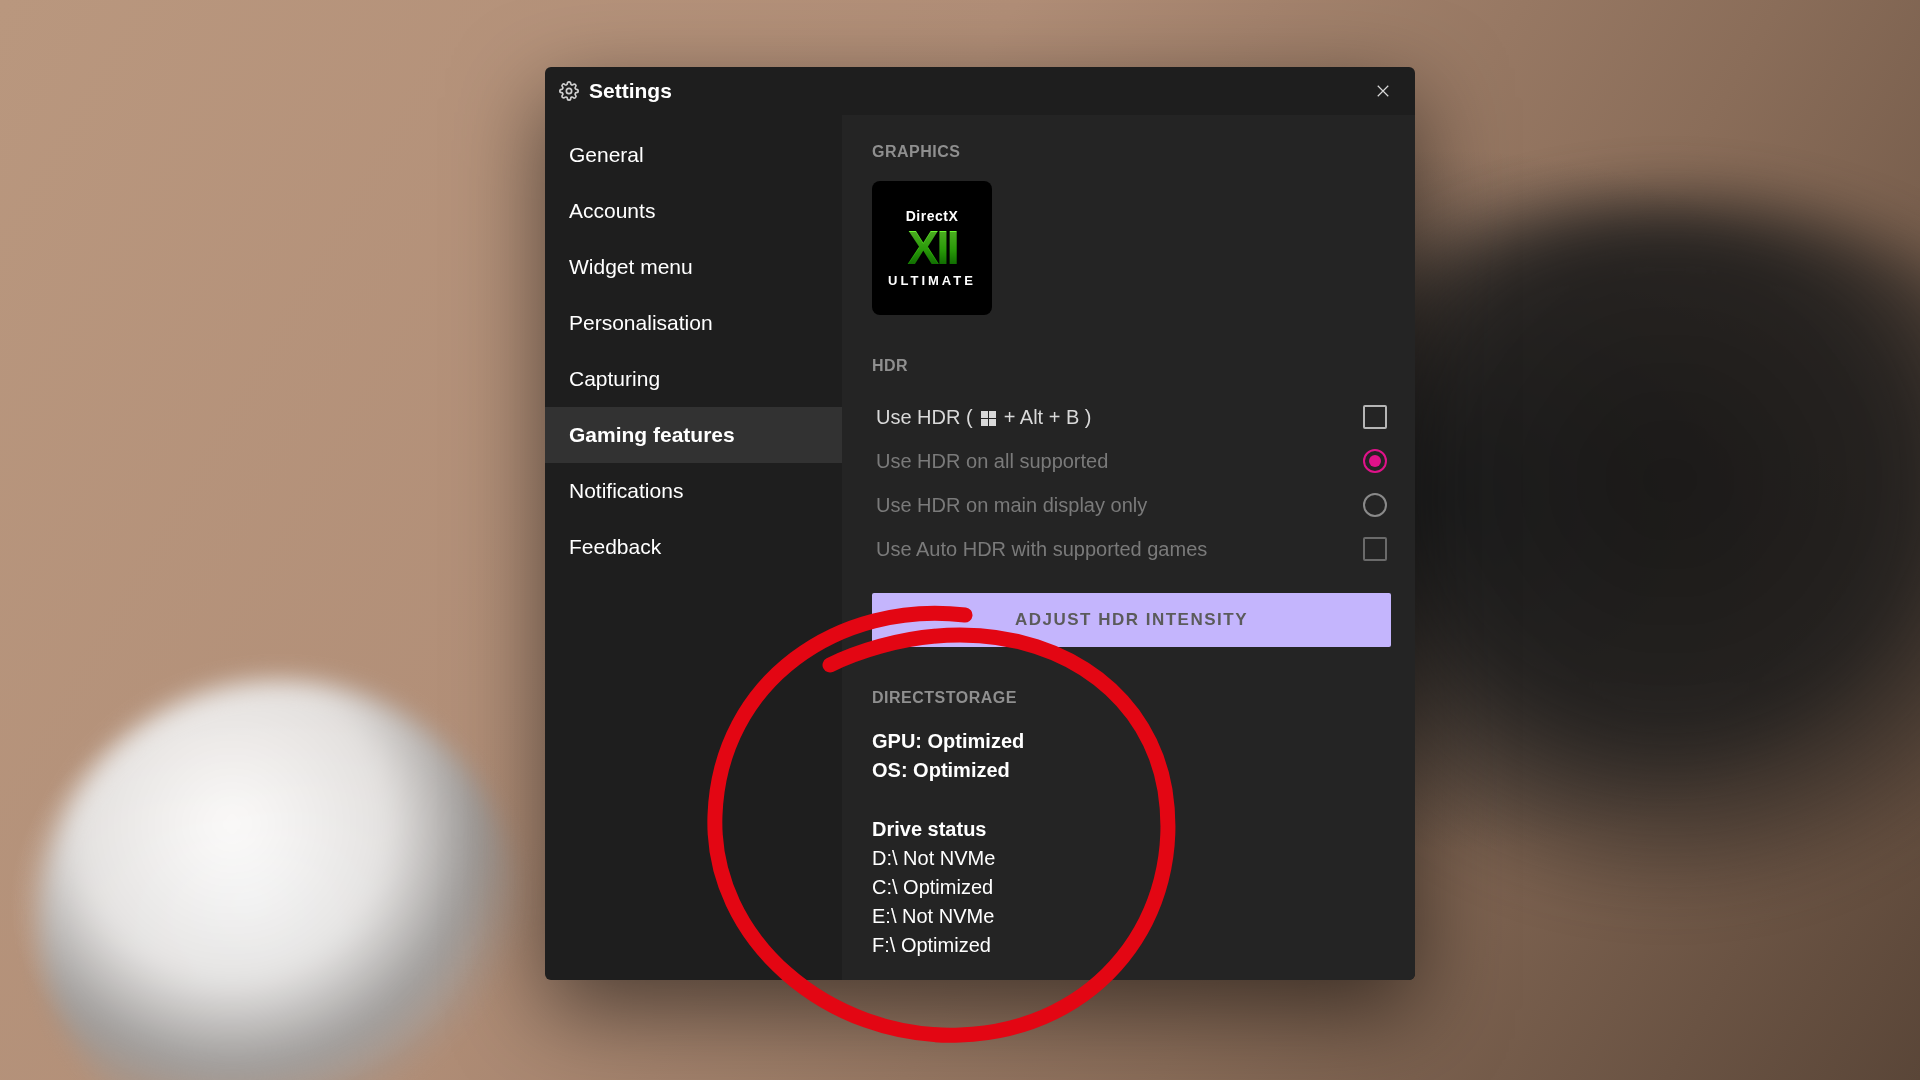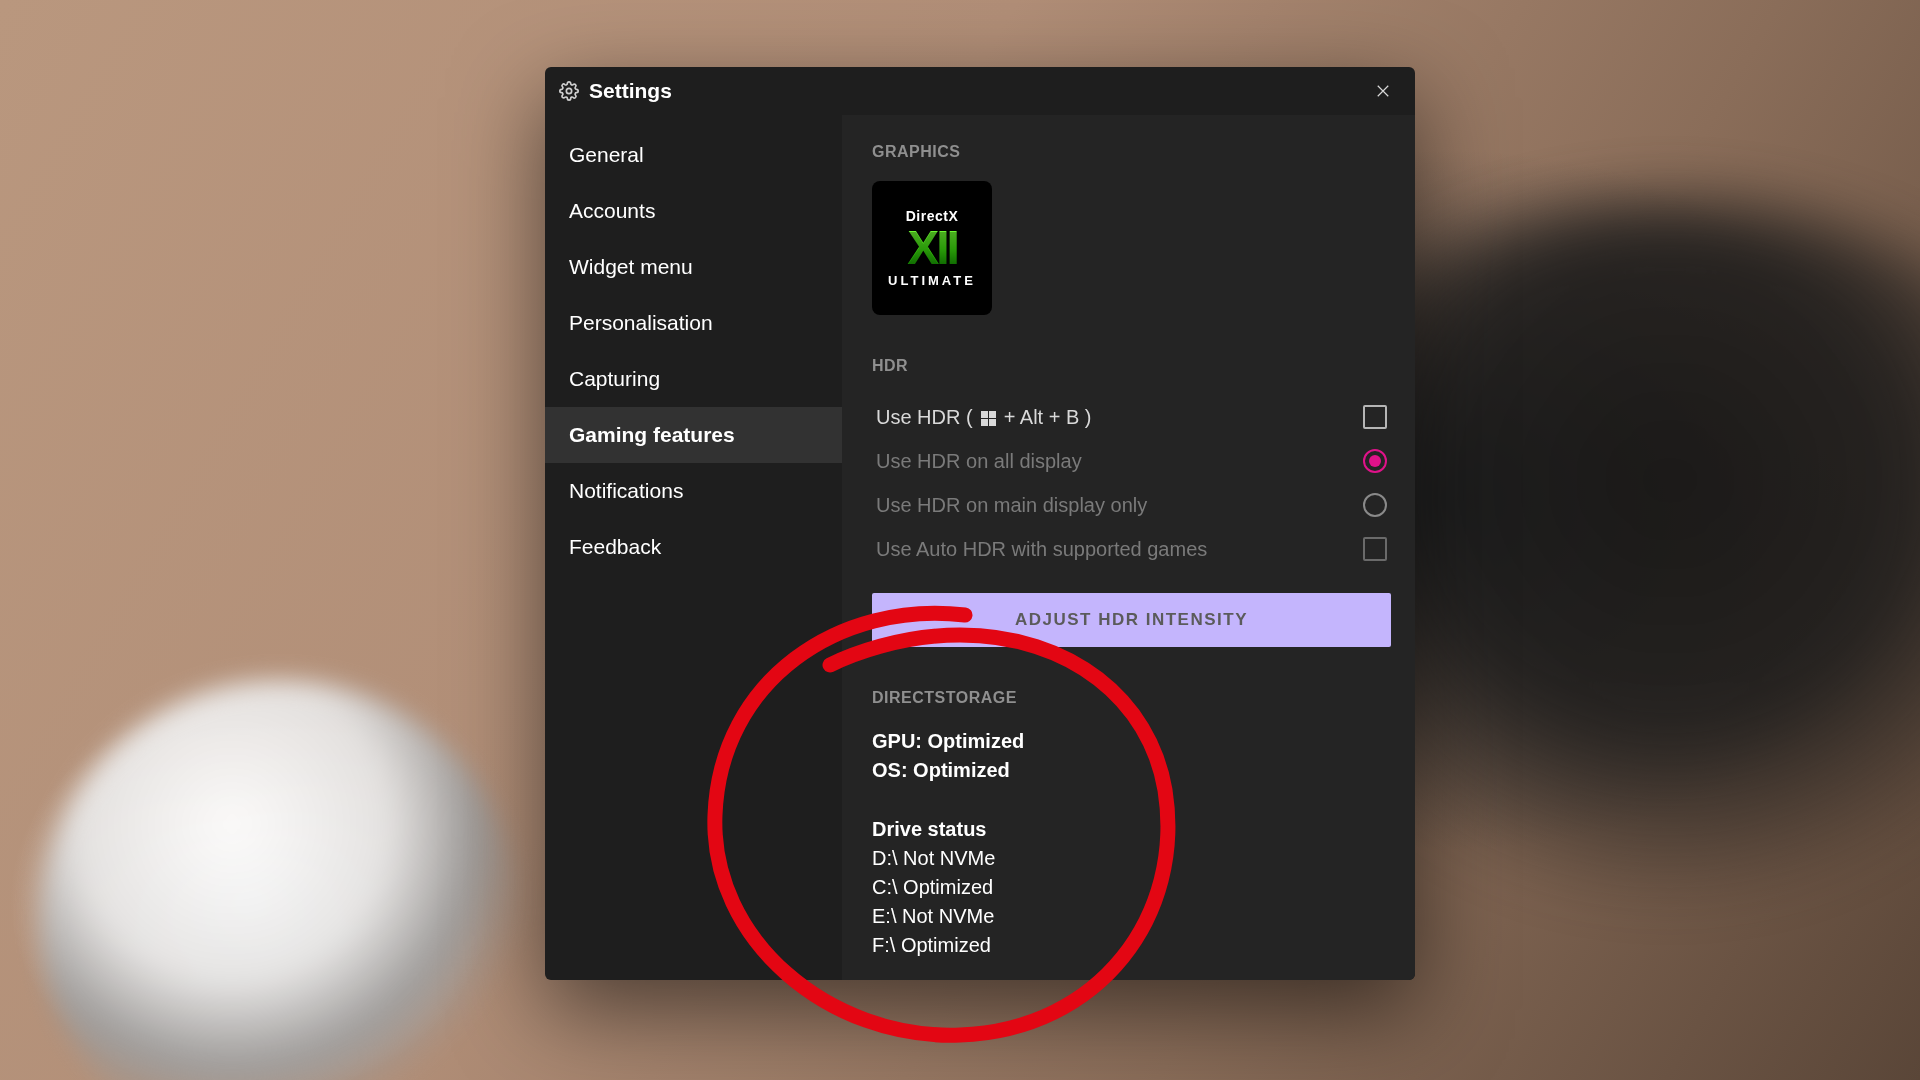--- a/index.html
+++ b/index.html
@@ -180,21 +180,21 @@
               <span></span>
               <span></span>
               <span></span>
             </span>
           <span> + Alt + B )</span>
         </span>
         <span class="chk"></span>
       </div>
 
       <div class="opt-row dim">
-        <span>Use HDR on all display</span>
+        <span>Use HDR on all supported</span>
         <span class="radio on"></span>
       </div>
       <div class="opt-row dim">
         <span>Use HDR on main display only</span>
         <span class="radio"></span>
       </div>
       <div class="opt-row dim">
         <span>Use Auto HDR with supported games</span>
         <span class="chk" style="border-color:#6a6a6a"></span>
       </div>

